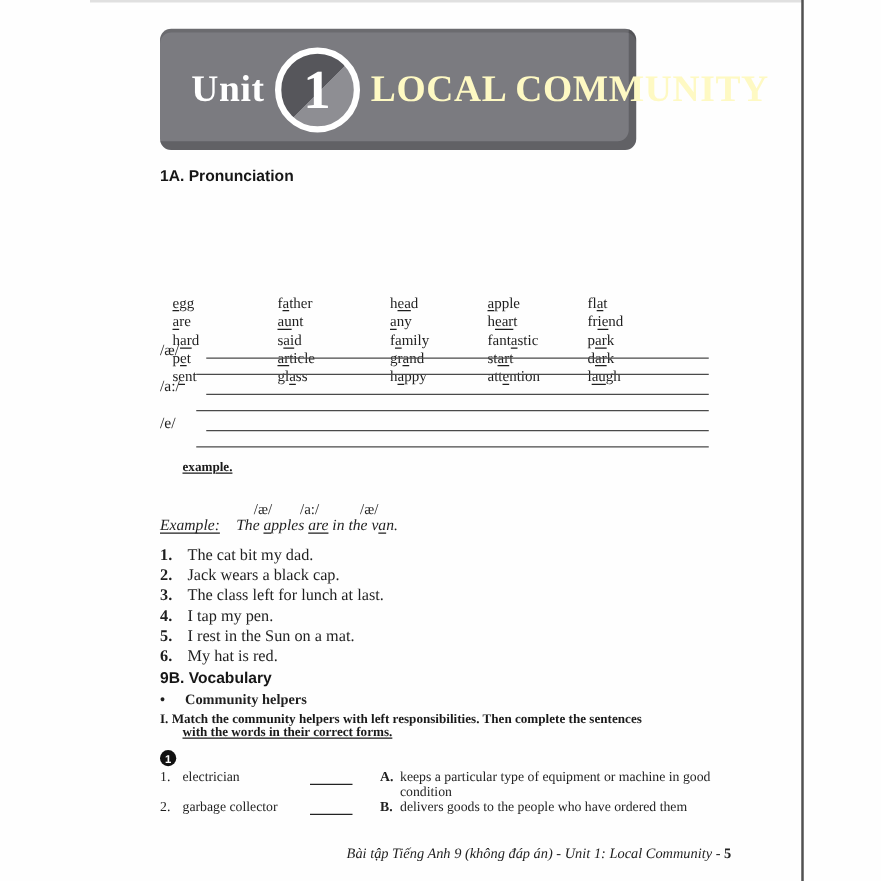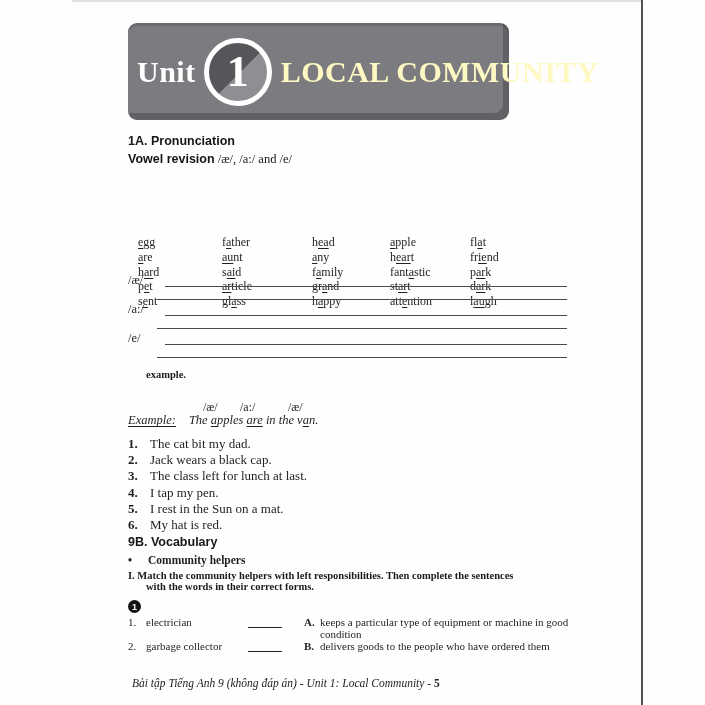--- a/index.html
+++ b/index.html
@@ -4,34 +4,34 @@
 <style>
   html,body{margin:0;padding:0;background:#fff;}
   .page{position:relative;width:705px;height:705px;background:#fefefe;overflow:hidden;
         font-family:"Liberation Serif",serif;color:#1f1f1f;}
   .top-edge{position:absolute;top:0;left:72px;width:570px;height:2px;background:#e0e0e0;}
   .right-edge{position:absolute;top:0;left:641px;width:2px;height:705px;background:#515151;}
 
   
   .banner{position:absolute;left:128px;top:23px;width:381px;height:97px;background:#7b7b80;
           border-radius:9px;box-shadow:inset 0 3px 0 rgba(0,0,0,0.13), inset -6px -7px 0 rgba(35,35,40,0.30);
-          display:flex;align-items:center;padding:0 0 0 9px;box-sizing:border-box;}
+          display:flex;align-items:center;padding:0 0 0 25px;box-sizing:border-box;}
   .unit-label{color:#fff;font-weight:bold;font-size:30px;letter-spacing:0.5px;}
   .unit-circle{width:58px;height:58px;border:5px solid #fff;border-radius:50%;margin:0 9px 0 8px;
                background:linear-gradient(135deg,#56565b 52%,#8e8e93 52%);
                display:flex;align-items:center;justify-content:center;flex:none;}
   .unit-number{color:#fff;font-weight:bold;font-size:44px;line-height:1;}
   .banner-title{color:#fef9c3;font-weight:bold;font-size:30px;letter-spacing:0.5px;white-space:nowrap;}
 
   .content{position:absolute;left:128px;top:0;width:442px;height:570px;}
   .abs{position:absolute;left:0;}
 
   .h-sans{font-family:"Liberation Sans",sans-serif;font-weight:bold;font-size:12.5px;color:#161616;}
   .instr{font-weight:bold;font-size:10.5px;white-space:nowrap;color:#1a1a1a;}
-  .instr .ind{display:block;padding-left:18px;}
+  .instr .ind{display:block;padding-left:18px;text-decoration:underline;}
   .serif-rest{font-family:"Liberation Serif",serif;font-weight:normal;font-size:12.5px;}
 
   .ul{text-decoration:underline;text-decoration-skip-ink:none;text-underline-offset:2px;}
 
   
   .word-grid{display:grid;grid-template-columns:84px 90px 78px 80px auto;padding-left:10px;
              font-size:12px;line-height:14.8px;}
   .word-cell{white-space:nowrap;}
 
   
@@ -62,21 +62,21 @@
 
   .match-row{display:flex;font-size:11px;align-items:flex-start;}
   .m-num{width:18px;flex:none;}
   .m-term{width:102px;flex:none;}
   .m-blank{width:56px;flex:none;}
   .m-blank i{display:inline-block;width:34px;height:11px;border-bottom:1.2px solid #222;}
   .m-opt{display:flex;flex:1;}
   .m-letter{font-weight:bold;width:16px;flex:none;}
   .m-text{width:278px;}
 
-  .footer{position:absolute;left:4px;width:440px;top:677px;font-style:italic;
+  .footer{position:absolute;left:17px;width:440px;top:677px;text-align:right;font-style:italic;
           font-size:11.5px;color:#222;}
   .footer b{font-style:normal;}
 </style>
 </head>
 <body>
 
 <div class="page">
   <div class="top-edge"></div>
   <div class="right-edge"></div>
 
@@ -85,21 +85,20 @@
     <span class="unit-circle">
       <span class="unit-number">1</span>
     </span>
     <span class="banner-title">LOCAL COMMUNITY</span>
   </div>
 
   <div class="content">
 
     <div class="abs h-sans" style="top:134px;">1A. Pronunciation</div>
 
-    <div class="abs h-sans" style="top:152px;"><span>Vowel revision</span><span class="serif-rest"> /æ/, /a:/ and /e/</span></div>
 
 
     <div class="abs word-grid" style="top:190px;margin-top:45px;">
         <span class="word-cell"><span class="ul">e</span>gg</span>
         <span class="word-cell">f<span class="ul">a</span>ther</span>
         <span class="word-cell">h<span class="ul">ea</span>d</span>
         <span class="word-cell"><span class="ul">a</span>pple</span>
         <span class="word-cell">fl<span class="ul">a</span>t</span>
         <span class="word-cell"><span class="ul">a</span>re</span>
         <span class="word-cell"><span class="ul">au</span>nt</span>

